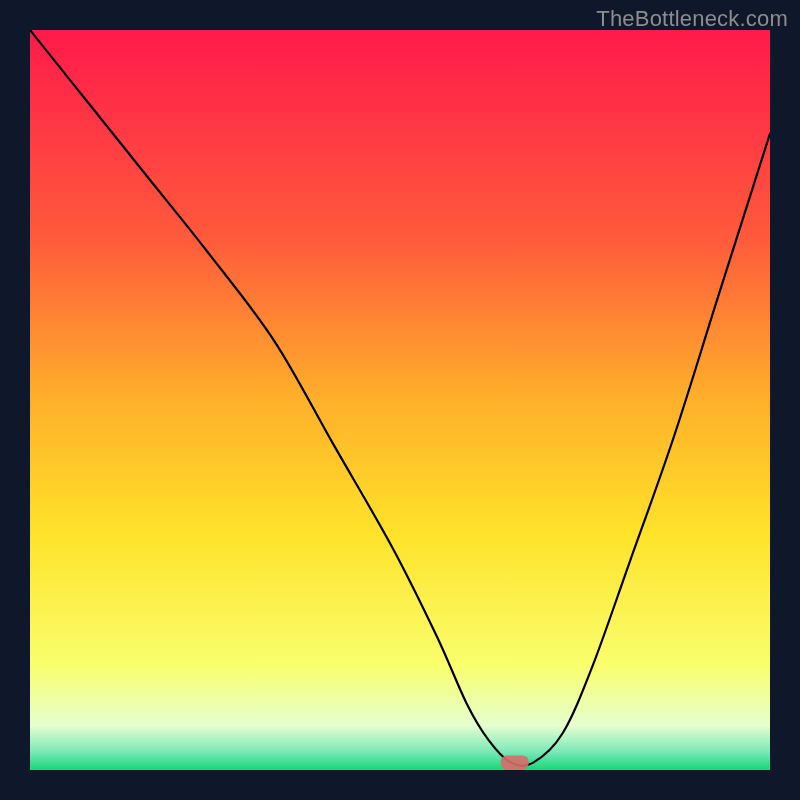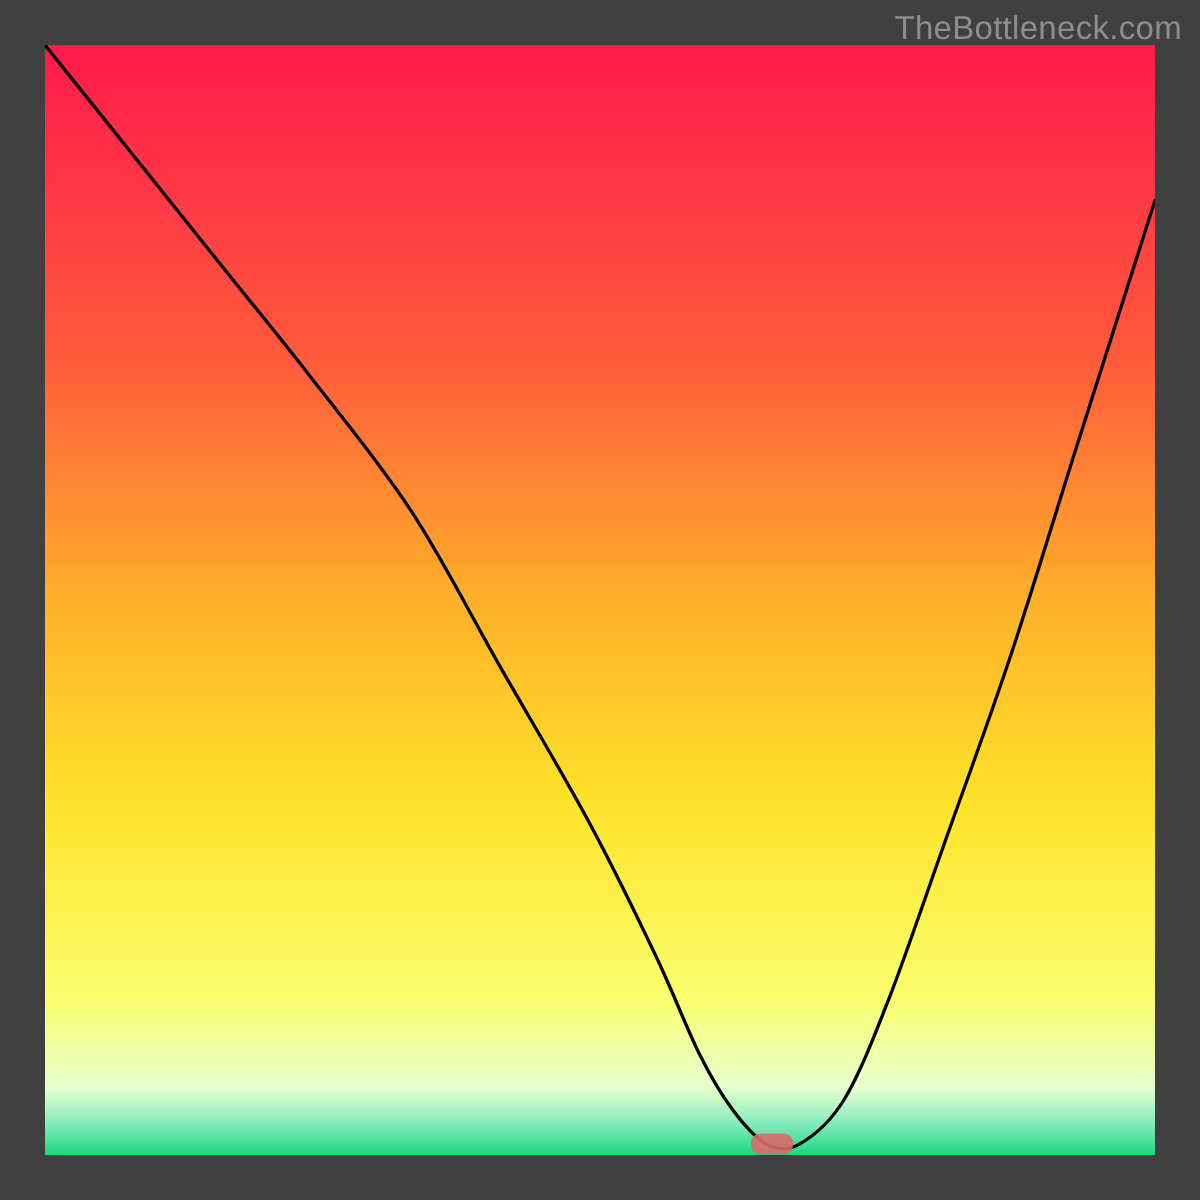--- a/index.html
+++ b/index.html
@@ -10,21 +10,21 @@
     height: 800px;
     overflow: hidden;
     font-family: Arial, Helvetica, sans-serif;
   }
   .frame {
     position: absolute;
     left: 0;
     top: 0;
     width: 800px;
     height: 800px;
-    background: #404040;
+    background: #0f172a;
   }
   .plot-area {
     position: absolute;
     left: 30px;
     top: 30px;
     width: 740px;
     height: 740px;
   }
   .watermark {
     position: absolute;

